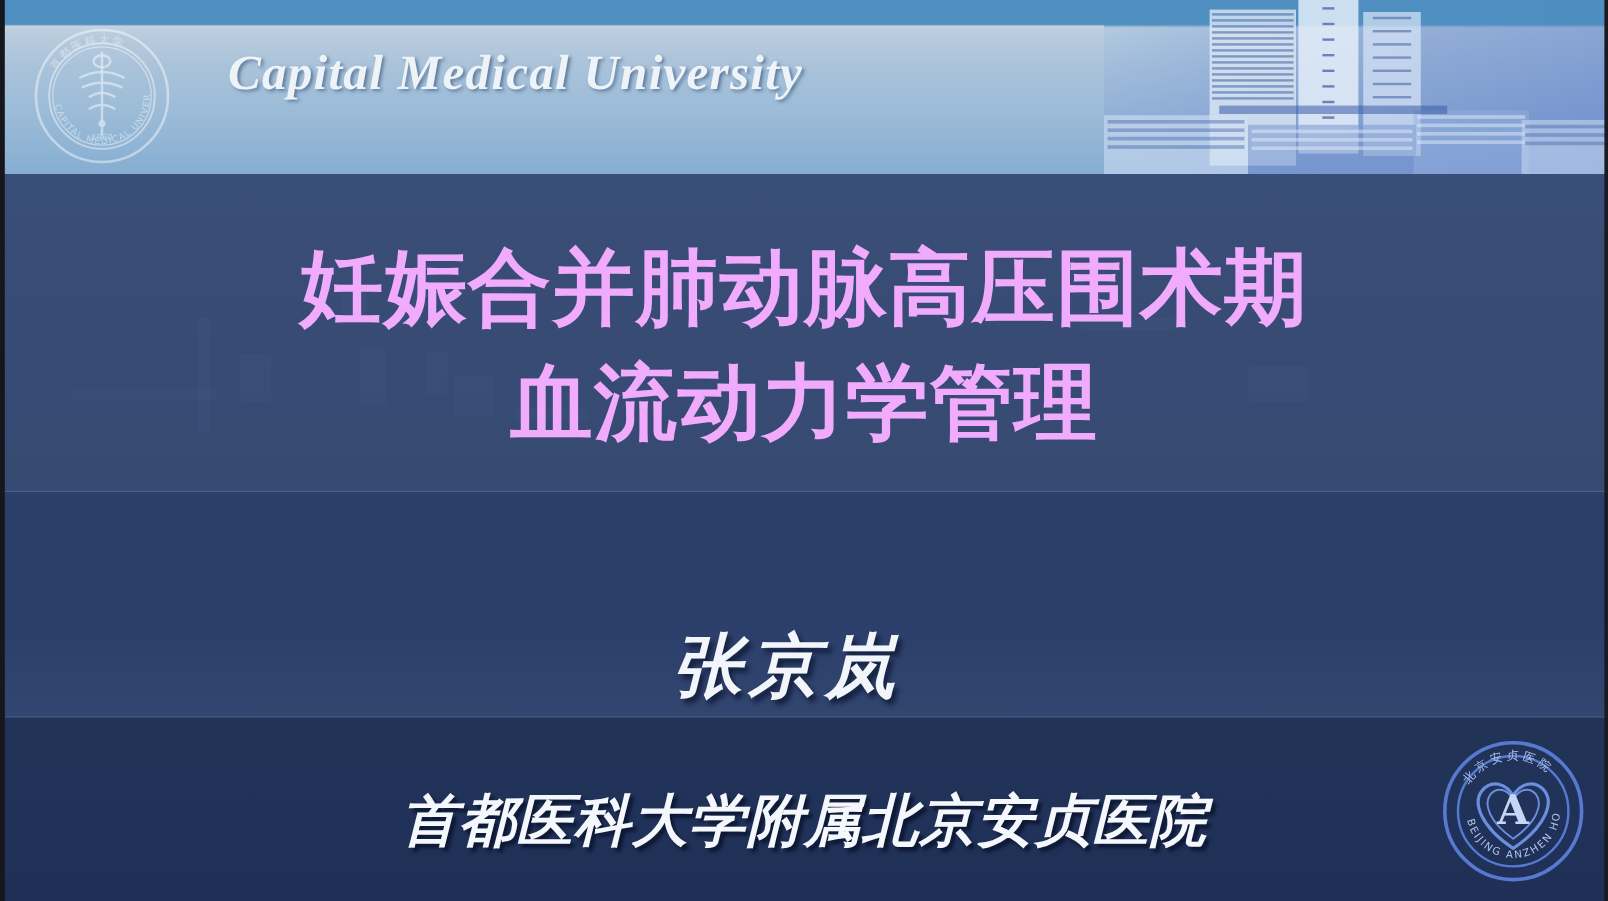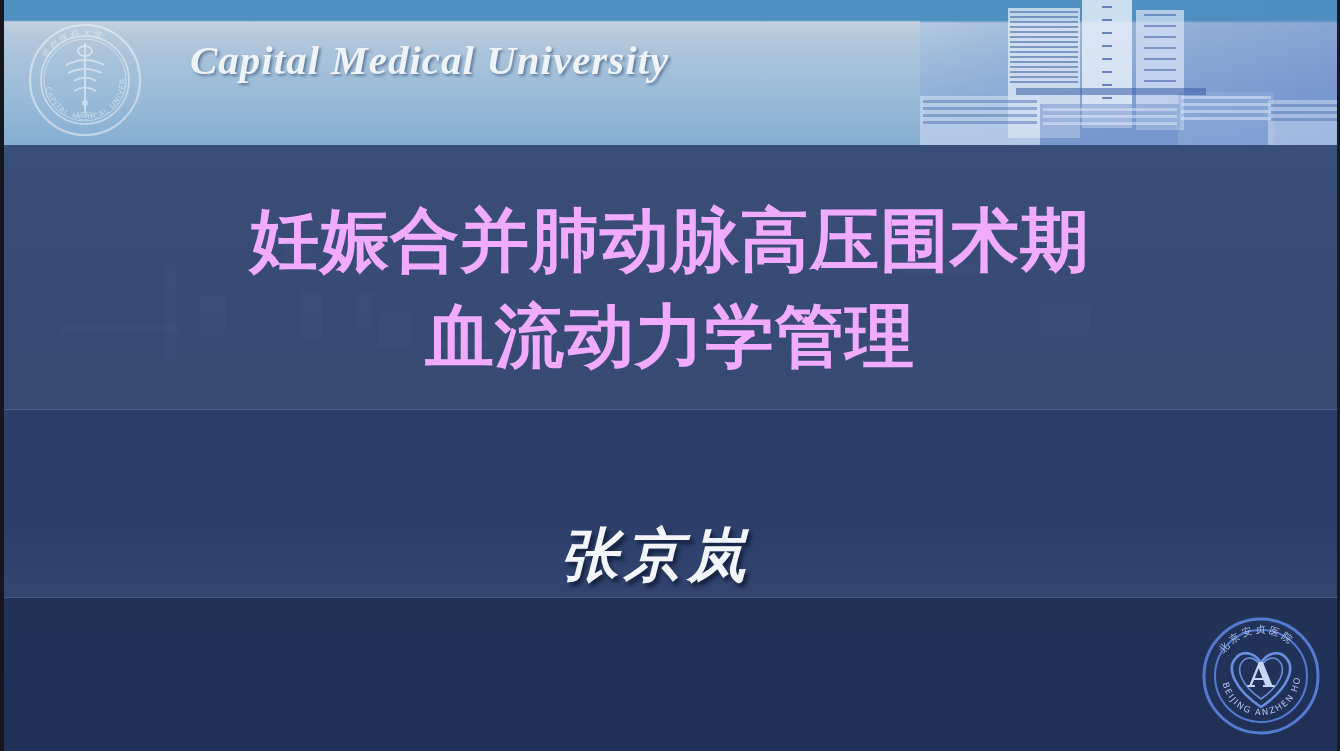--- a/index.html
+++ b/index.html
@@ -346,20 +346,21 @@
 
   <div class="band-c"></div>
 
   <div id="main-title">
     <span class="ln">妊娠合并肺动脉高压围术期</span>
     <span class="ln">血流动力学管理</span>
   </div>
 
   <div id="presenter">张京岚</div>
 
+  <div id="institution">首都医科大学附属北京安贞医院</div>
 
   <div id="hospital-logo">
     <svg width="122" height="122" viewBox="0 0 122 122" aria-hidden="true">
       <circle cx="61" cy="61" r="57" fill="none" stroke="#5a7ed8" stroke-width="3"></circle>
       <circle cx="61" cy="61" r="46" fill="none" stroke="#5a7ed8" stroke-width="2"></circle>
       <path d="M61 92 C 34 74, 27 54, 35 44 C 43 34, 55 38, 61 48 C 67 38, 79 34, 87 44 C 95 54, 88 74, 61 92 Z" fill="none" stroke="#6f93e6" stroke-width="2.6"></path>
       <path d="M61 84 C 41 70, 36 55, 42 47 C 48 40, 56 43, 61 51 C 66 43, 74 40, 80 47 C 86 55, 81 70, 61 84 Z" fill="none" stroke="#6f93e6" stroke-width="1.6"></path>
       <text x="61" y="72" text-anchor="middle" font-family="DejaVu Serif, serif" font-size="34" font-weight="bold" fill="#cfe0ff">A</text>
       <path id="azTop" d="M 18 61 A 43 43 0 0 1 104 61" fill="none"></path>
       <path id="azBot" d="M 22 61 A 39 39 0 0 0 100 61" fill="none"></path>

